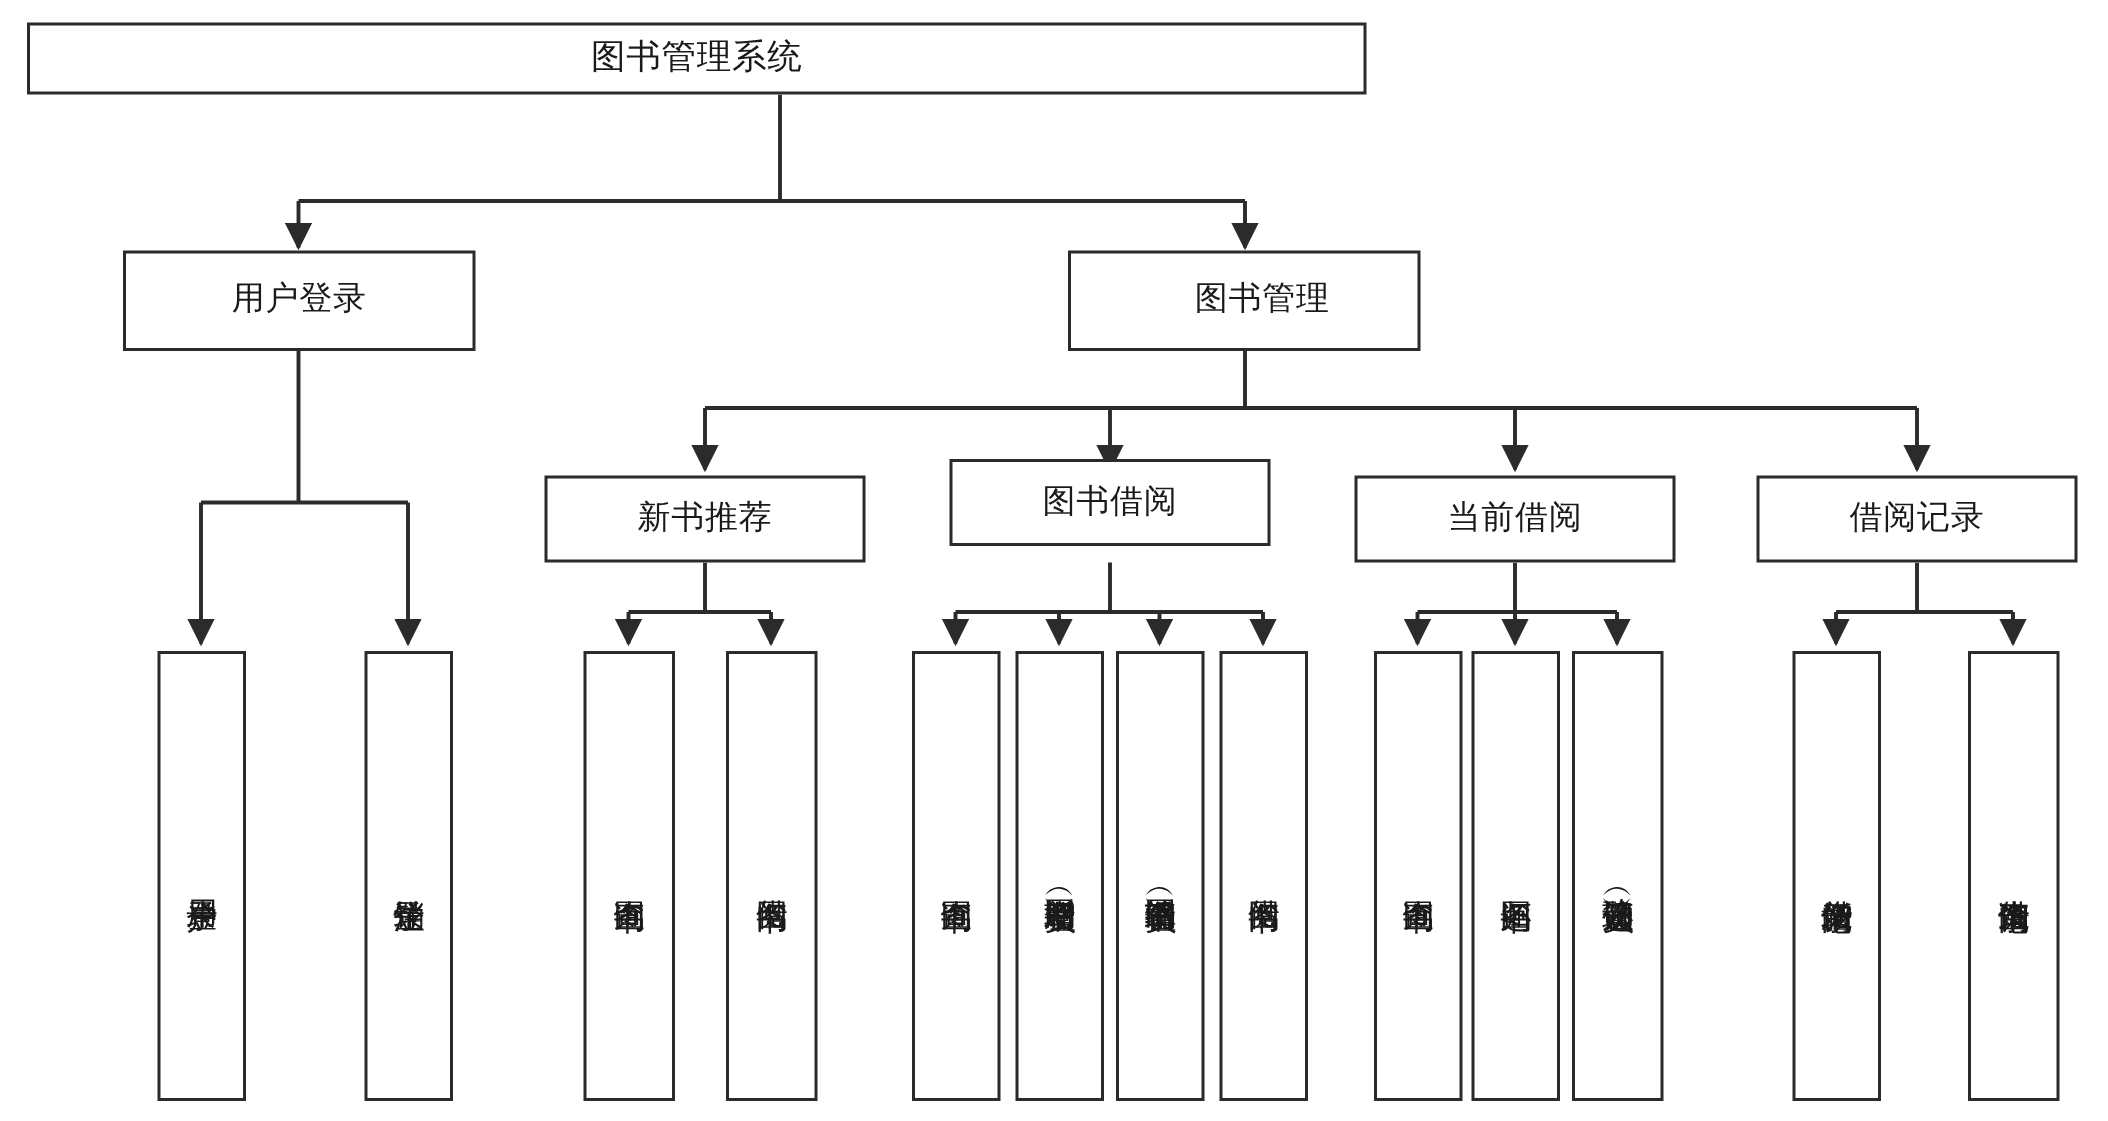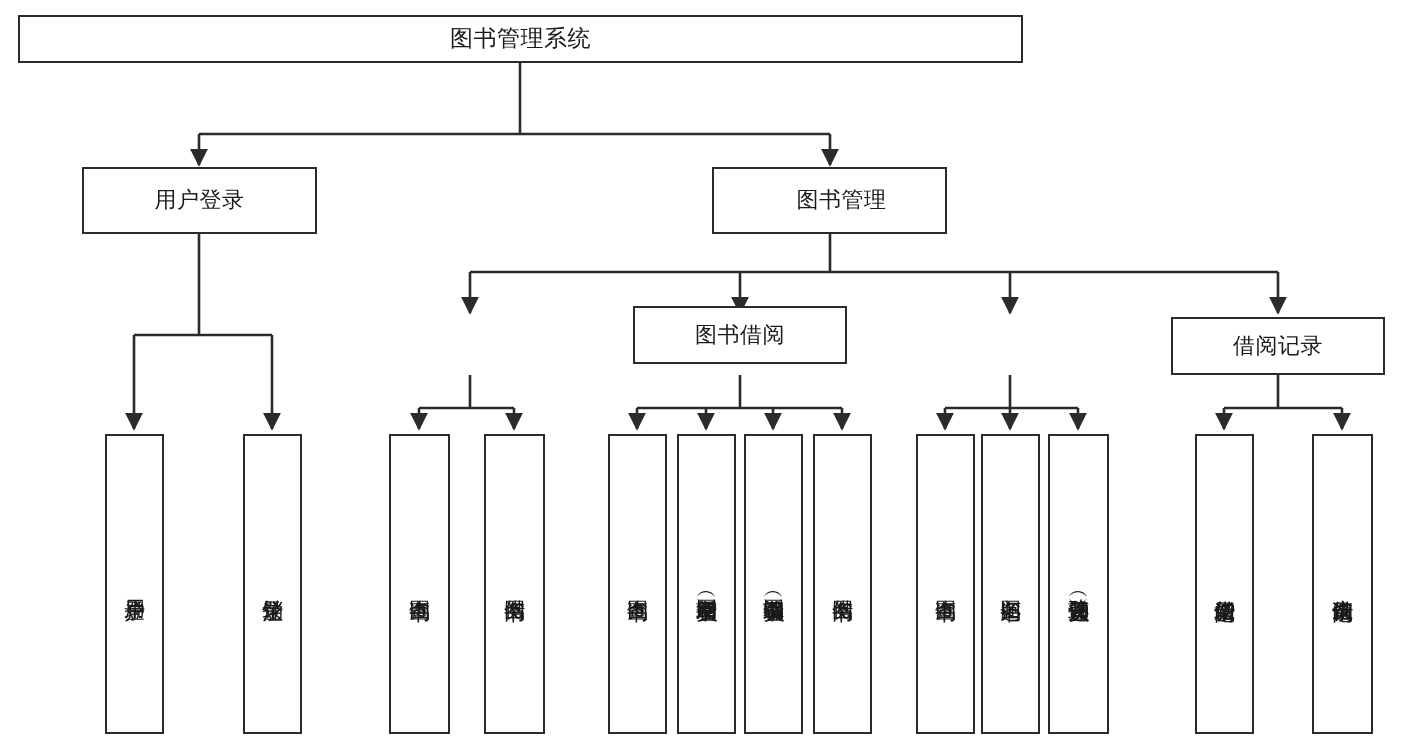--- a/index.html
+++ b/index.html
@@ -112,33 +112,39 @@
       <path d="M 1010 408 L 1010 429" marker-end="url(#arrow)"></path>
       <path d="M 1078 408 L 1078 429" marker-end="url(#arrow)"></path>
 
       <path d="M 1278 375 L 1278 408"></path>
       <path d="M 1224 408 L 1342 408"></path>
       <path d="M 1224 408 L 1224 429" marker-end="url(#arrow)"></path>
       <path d="M 1342 408 L 1342 429" marker-end="url(#arrow)"></path>
     </g>
   </svg>
 
-  <div class="node horizontal root" style="left:18px; top:15px; width:1005px; height:48px;">
+  <div class="node horizontal root" style="left:18px; top:15px; width:893px; height:48px;">
     <span>图书管理系统</span>
   </div>
 
   <div class="node horizontal" style="left:82px; top:167px; width:235px; height:67px;">
     <span>用户登录</span>
   </div>
   <div class="node horizontal" style="left:712px; top:167px; width:235px; height:67px;padding-left:24px;">
     <span>图书管理</span>
   </div>
 
+  <div class="node horizontal" style="left:363px; top:317px; width:214px; height:58px;">
+    <span>新书推荐</span>
+  </div>
   <div class="node horizontal" style="left:633px; top:306px; width:214px; height:58px;">
     <span>图书借阅</span>
+  </div>
+  <div class="node horizontal" style="left:903px; top:317px; width:214px; height:58px;">
+    <span>当前借阅</span>
   </div>
   <div class="node horizontal" style="left:1171px; top:317px; width:214px; height:58px;">
     <span>借阅记录</span>
   </div>
 
   <div class="node vertical" style="left:105px; top:434px; width:59px; height:300px;">
     <span>用户登录</span>
   </div>
   <div class="node vertical" style="left:243px; top:434px; width:59px; height:300px;">
     <span>注销登录</span>

